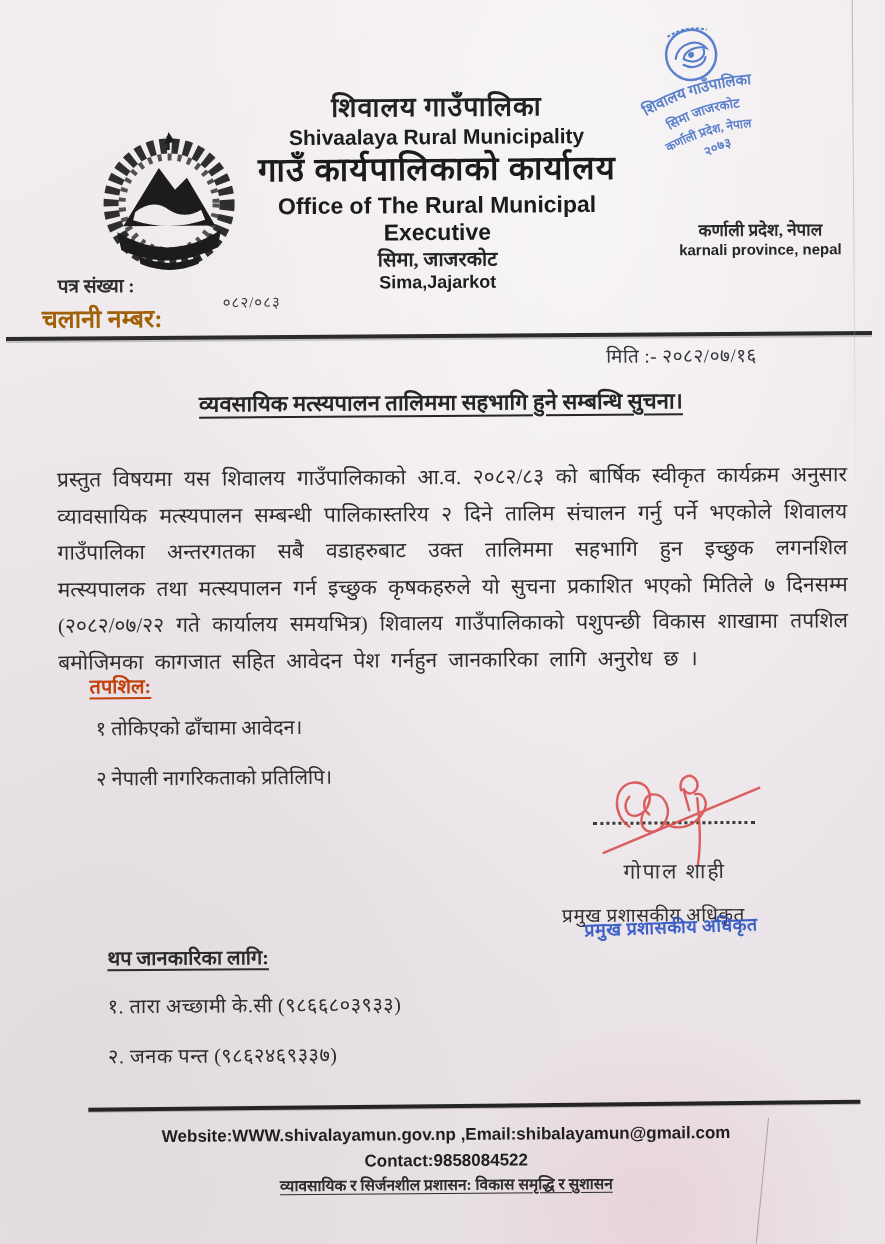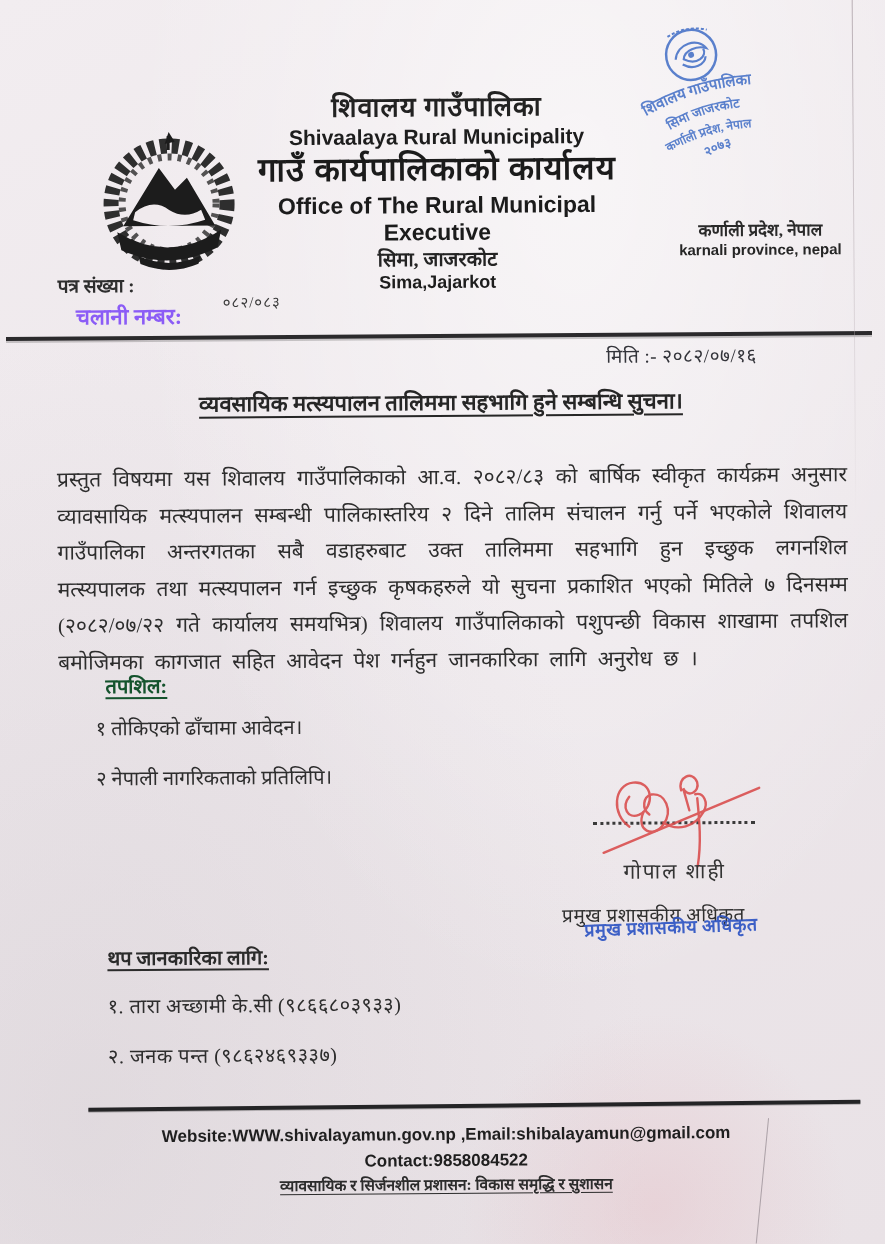--- a/index.html
+++ b/index.html
@@ -26,31 +26,31 @@
   .place-np{font-size:20px;font-weight:bold;color:#242424;margin-top:3px;}
   .place-en{font-size:18px;font-weight:bold;font-family:"Liberation Sans",sans-serif;color:#1d1d1d;margin-top:1px;}
 
   .province{left:668px;top:222px;width:190px;text-align:center;line-height:1.25;}
   .province-np{font-size:17px;font-weight:bold;color:#2a2a2a;}
   .province-en{font-size:15px;font-weight:bold;font-family:"Liberation Sans",sans-serif;color:#252525;}
 
   
   .meta-ref{left:60px;top:270px;font-size:19px;font-weight:bold;color:#2e2e2e;}
   .meta-ref-val{left:225px;top:274px;font-size:15px;color:#3a3a3a;letter-spacing:1px;margin-top:16px;}
-  .meta-dispatch{left:78px;top:298px;font-size:22px;font-weight:bold;color:#8b5cf6;}
+  .meta-dispatch{left:44px;top:298px;font-size:25px;font-weight:bold;color:#a16207;}
 
   .rule-top{left:8px;top:334px;width:866px;height:4px;background:#2b2a2c;box-shadow:0 2px 0 rgba(60,58,60,.25);}
   .date-line{left:608px;top:344px;font-size:19px;color:#33343a;letter-spacing:.5px;}
 
   .subject{left:0;top:386px;width:885px;text-align:center;font-size:22px;font-weight:bold;color:#262626;}
   .subject span{text-decoration:underline;text-underline-offset:5px;}
 
   .body-text{left:58px;top:438px;width:790px;font-size:21px;line-height:36.5px;text-align:justify;word-spacing:6px;color:#2d2d2d;}
 
-  .details-h{left:105px;top:670px;font-size:20px;font-weight:bold;text-decoration:underline;text-underline-offset:4px;color:#14532d;}
+  .details-h{left:89px;top:670px;font-size:20px;font-weight:bold;text-decoration:underline;text-underline-offset:4px;color:#c2410c;}
   .detail-1{left:95px;top:712px;font-size:20px;color:#2d2d2d;}
   .detail-2{left:95px;top:762px;font-size:20px;color:#2d2d2d;}
 
   
   .sig-dots{left:592px;top:805px;width:162px;border-bottom:3px dotted #3a3a3a;height:18px;}
   .sig-svg{left:598px;top:766px;}
   .sig-name{left:592px;top:858px;width:162px;text-align:center;font-size:21px;letter-spacing:2px;color:#343434;}
   .sig-title{left:560px;top:903px;font-size:19px;color:#2f2f2f;letter-spacing:.5px;}
   .sig-title-stamp{left:582px;top:916px;font-size:18px;font-weight:bold;color:#2f55c4;letter-spacing:.5px;transform:rotate(-1.6deg);opacity:.92;}
 

